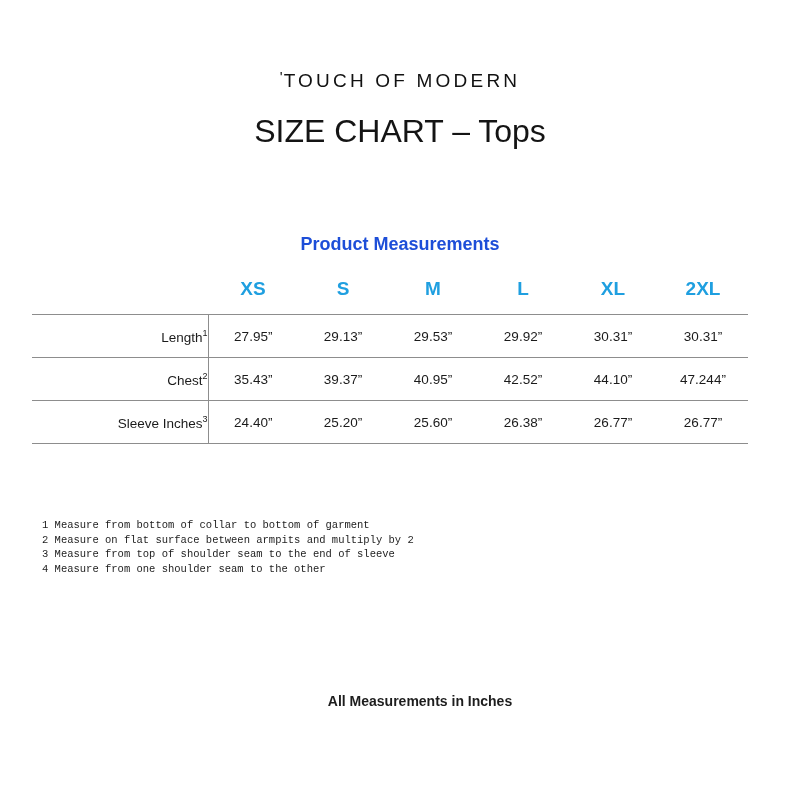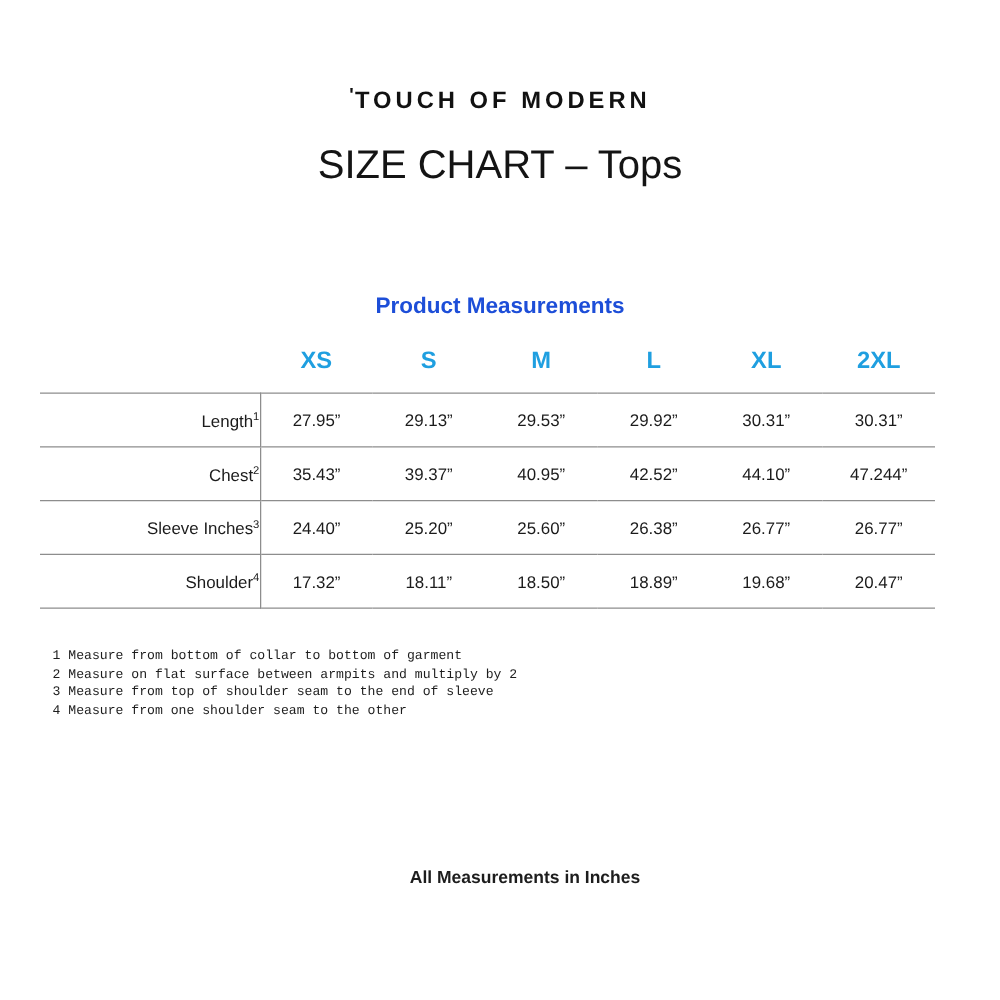--- a/index.html
+++ b/index.html
@@ -23,21 +23,21 @@
 
   
   .brand {
     position: absolute;
     top: 70px;
     left: 0;
     width: 800px;
     text-align: center;
     font-size: 19px;
     letter-spacing: 3.2px;
-    font-weight: bold;
+    font-weight: normal;
     color: #111111;
     white-space: nowrap;
   }
   .brand .tick {
     display: inline-block;
     position: relative;
     top: -5px;
     margin-right: 1px;
     font-size: 15px;
     letter-spacing: 0;
@@ -196,29 +196,20 @@
         </tr>
         <tr>
           <td class="row-label"><span>Sleeve Inches</span><span class="sup">3</span></td>
           <td>24.40”</td>
           <td>25.20”</td>
           <td>25.60”</td>
           <td>26.38”</td>
           <td>26.77”</td>
           <td>26.77”</td>
         </tr>
-        <tr>
-          <td class="row-label"><span>Shoulder</span><span class="sup">4</span></td>
-          <td>17.32”</td>
-          <td>18.11”</td>
-          <td>18.50”</td>
-          <td>18.89”</td>
-          <td>19.68”</td>
-          <td>20.47”</td>
-        </tr>
       </tbody>
     </table>
   </div>
 
   <div class="footnotes">
     <div>1 Measure from bottom of collar to bottom of garment</div>
     <div>2 Measure on flat surface between armpits and multiply by 2</div>
     <div>3 Measure from top of shoulder seam to the end of sleeve</div>
     <div>4 Measure from one shoulder seam to the other</div>
   </div>

